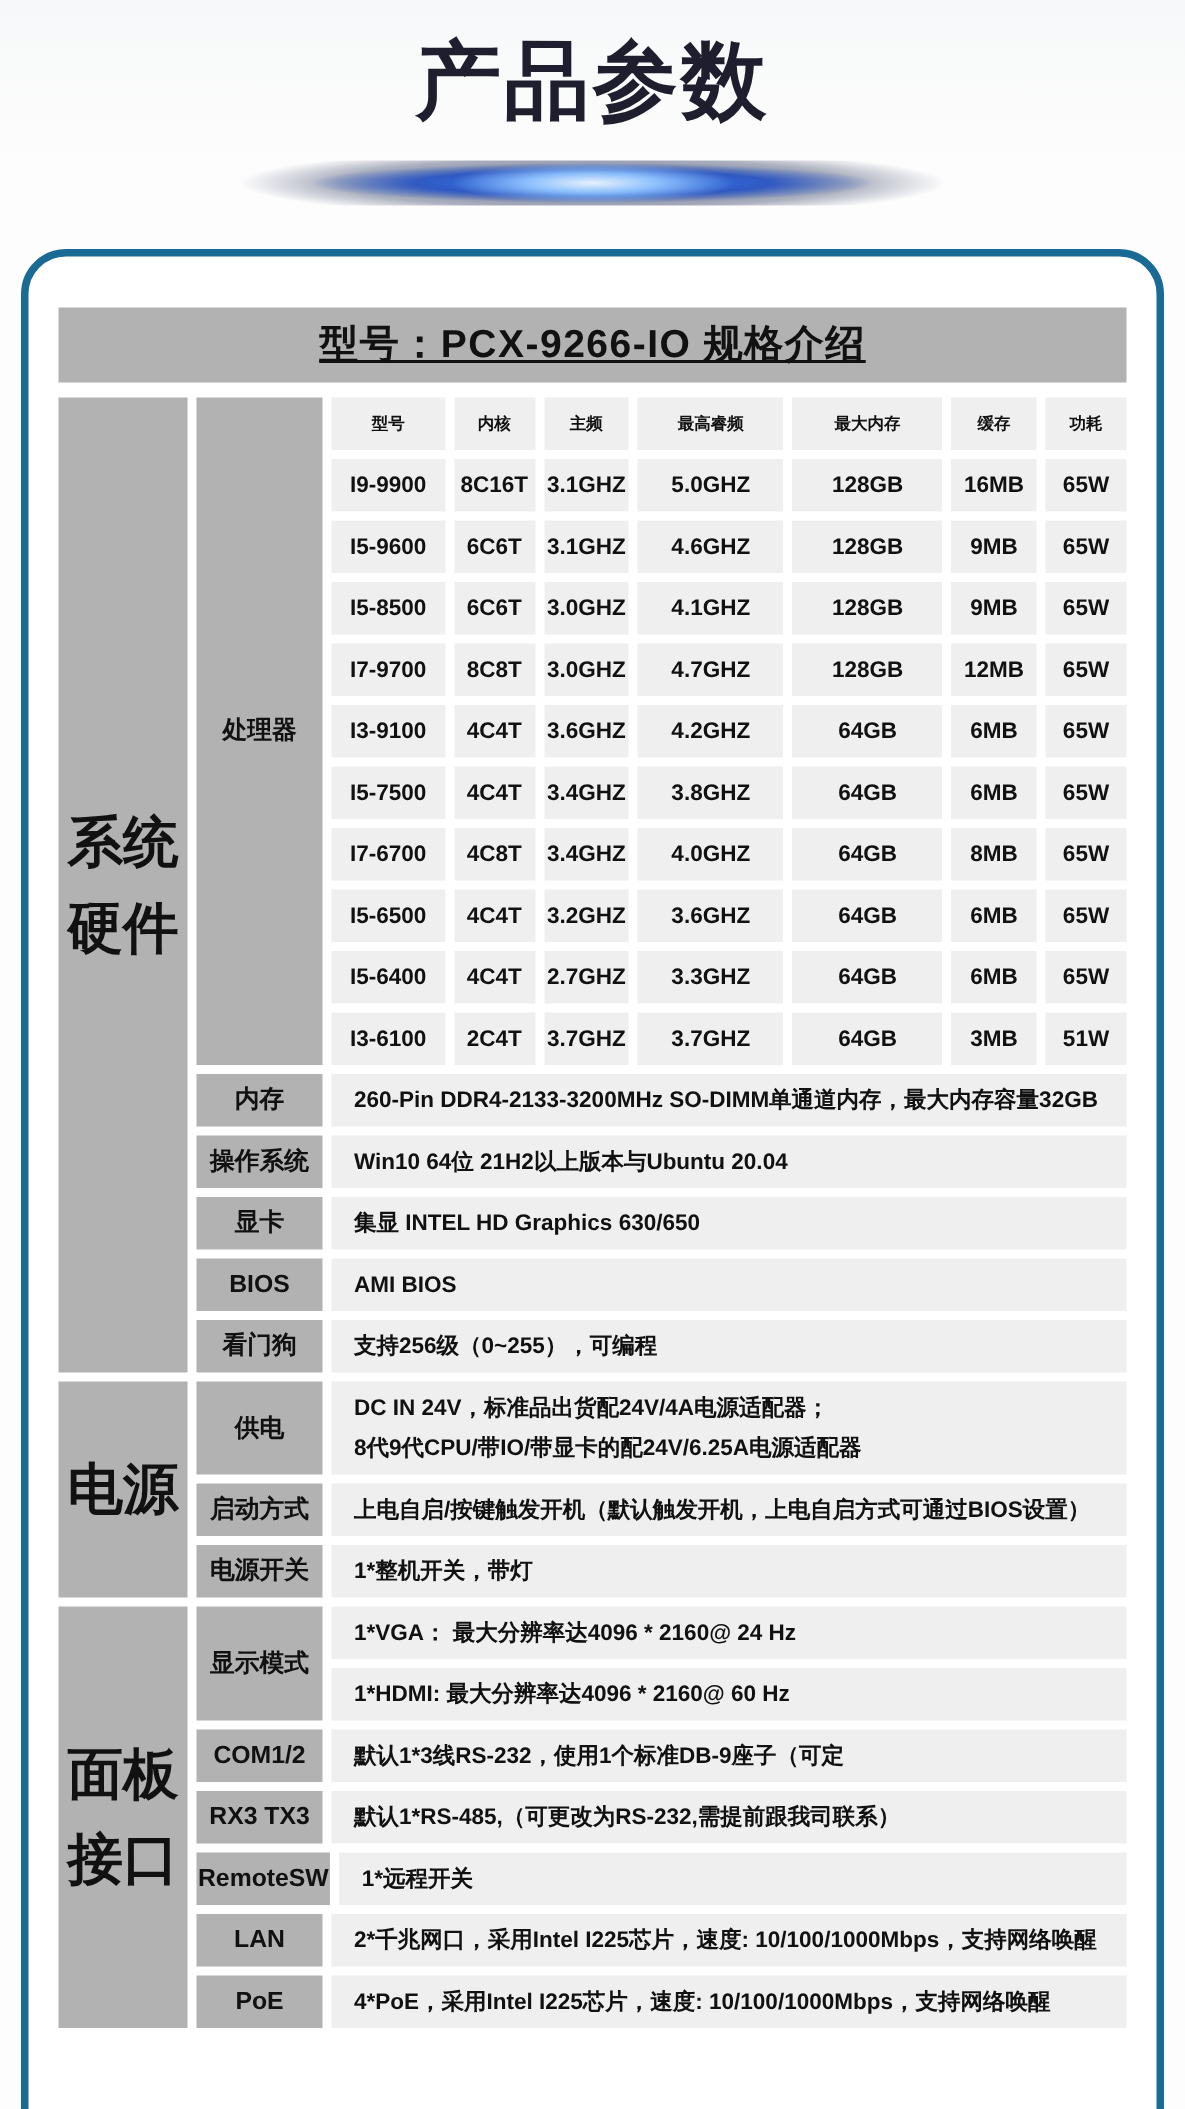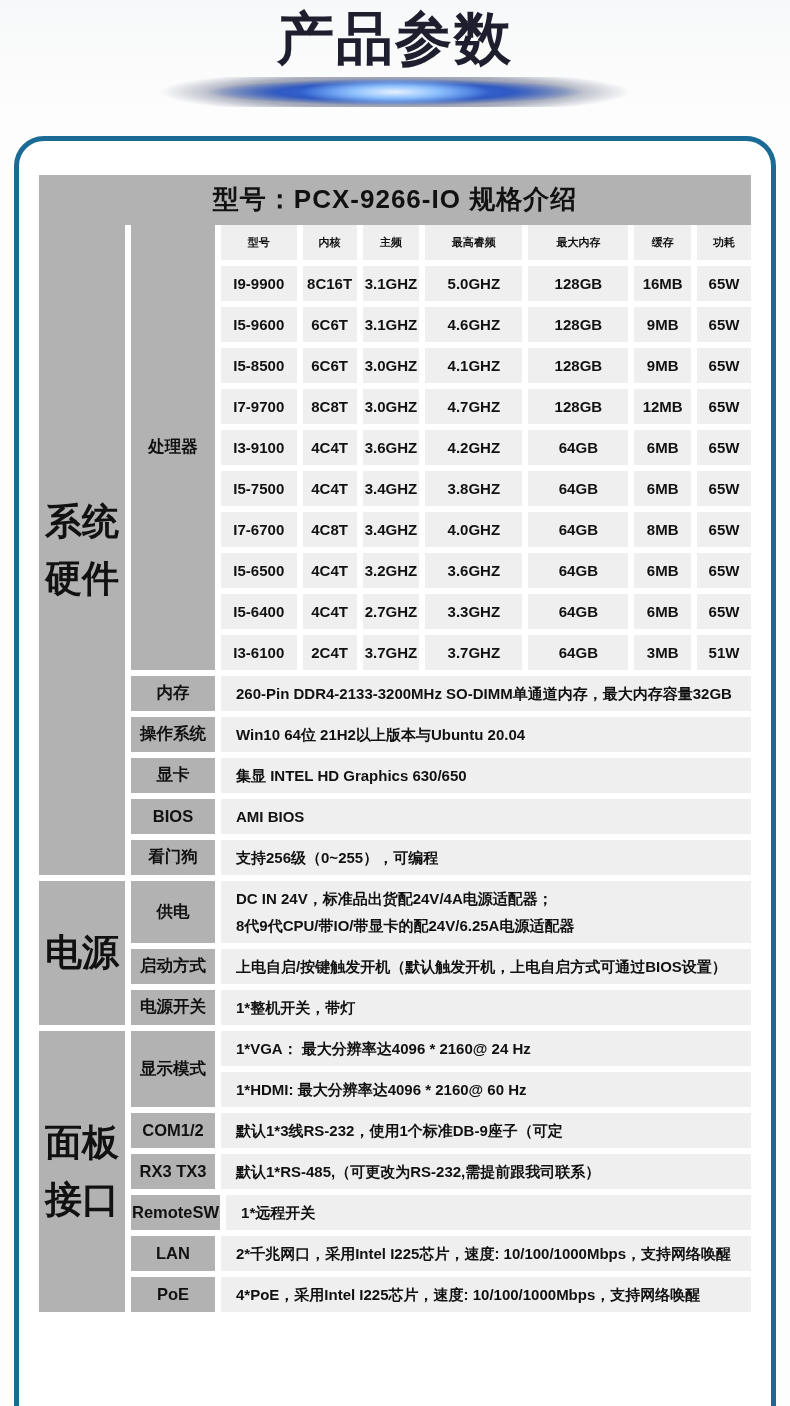--- a/index.html
+++ b/index.html
@@ -3,21 +3,21 @@
 <meta charset="utf-8">
 <style>
   html,body{margin:0;padding:0;}
   body{
     width:790px;height:1406px;overflow:hidden;
     background:linear-gradient(180deg,#f7f8f9 0%,#fdfdfd 8%,#fdfdfd 100%);
     font-family:"Liberation Sans","DejaVu Sans",sans-serif;
     color:#141414;
   }
   .page-title{
-    margin:0;padding-top:2px;
+    margin:16px;padding-top:2px;
     text-align:center;
     font-size:57px;font-weight:900;letter-spacing:2px;
     color:#1e1e2e;line-height:1.28;
   }
   .flare{
     width:590px;height:30px;margin:2px auto 0;
     background:
       radial-gradient(ellipse 16% 45% at 50% 50%, rgba(240,248,255,0.95) 0%, rgba(150,200,255,0.92) 45%, rgba(0,0,0,0) 100%),
       radial-gradient(ellipse 42% 58% at 50% 50%, rgba(60,130,255,0.95) 0%, rgba(25,75,200,0.8) 48%, rgba(0,0,0,0) 76%),
       radial-gradient(ellipse 50% 95% at 50% 50%, rgba(22,40,90,0.75) 0%, rgba(18,32,75,0.35) 58%, rgba(0,0,0,0) 80%);
@@ -30,21 +30,22 @@
     padding:34px 20px 40px;
     min-height:1320px;
     box-sizing:border-box;
   }
   .panel-header{
     background:#b2b2b2;
     height:50px;
     display:flex;align-items:center;justify-content:center;
     font-size:26px;font-weight:bold;color:#111;
     letter-spacing:1px;
-    margin-bottom:0;
+    margin-bottom:10px;
+    text-decoration:underline;
   }
   .sections{display:flex;flex-direction:column;gap:6px;}
   .section{display:flex;gap:6px;}
   .section-label{
     flex:0 0 86px;
     background:#b2b2b2;
     display:flex;flex-direction:column;align-items:center;justify-content:center;
     font-size:37px;font-weight:bold;color:#111;line-height:1.55;
   }
   .section-rows{flex:1;display:flex;flex-direction:column;gap:6px;}

